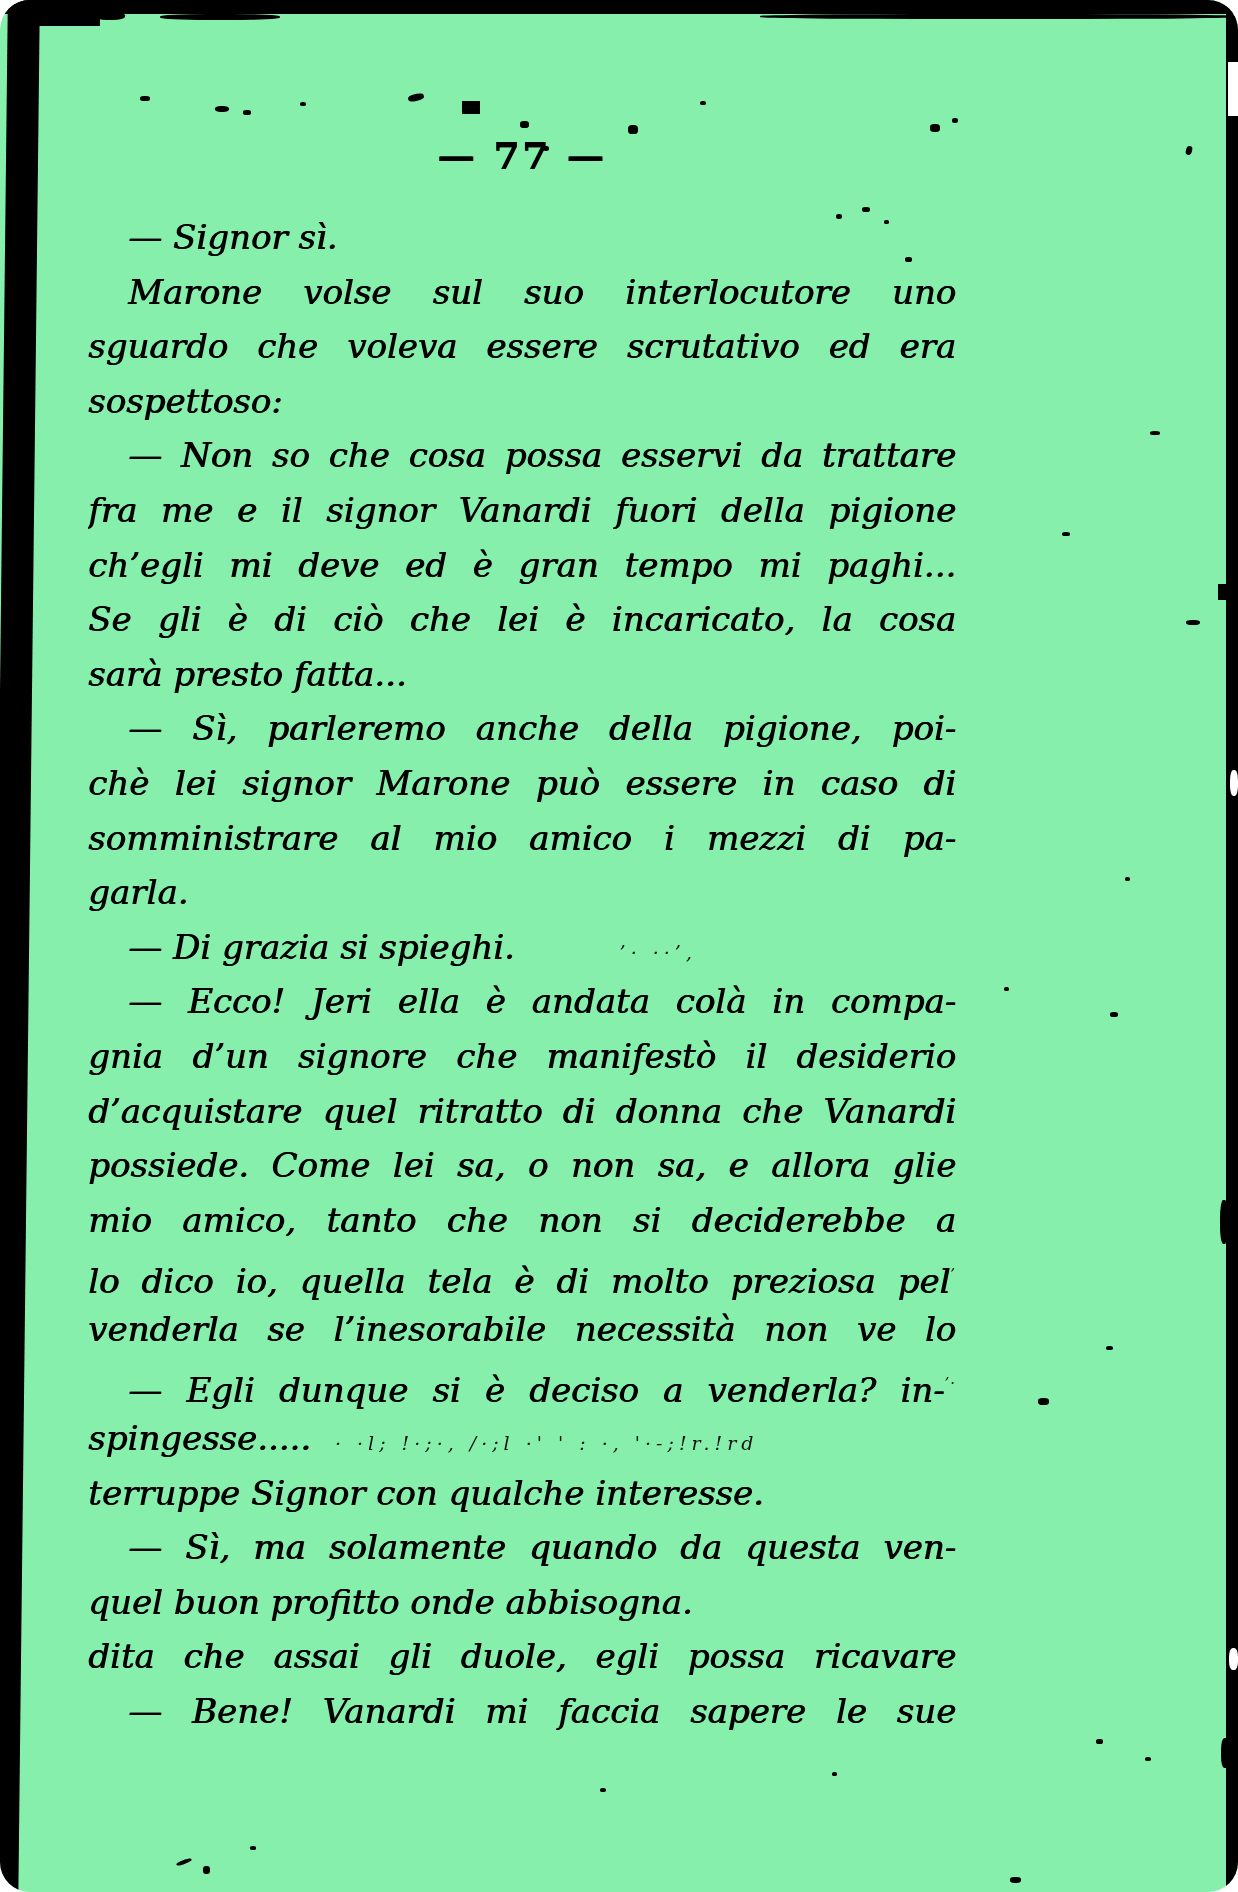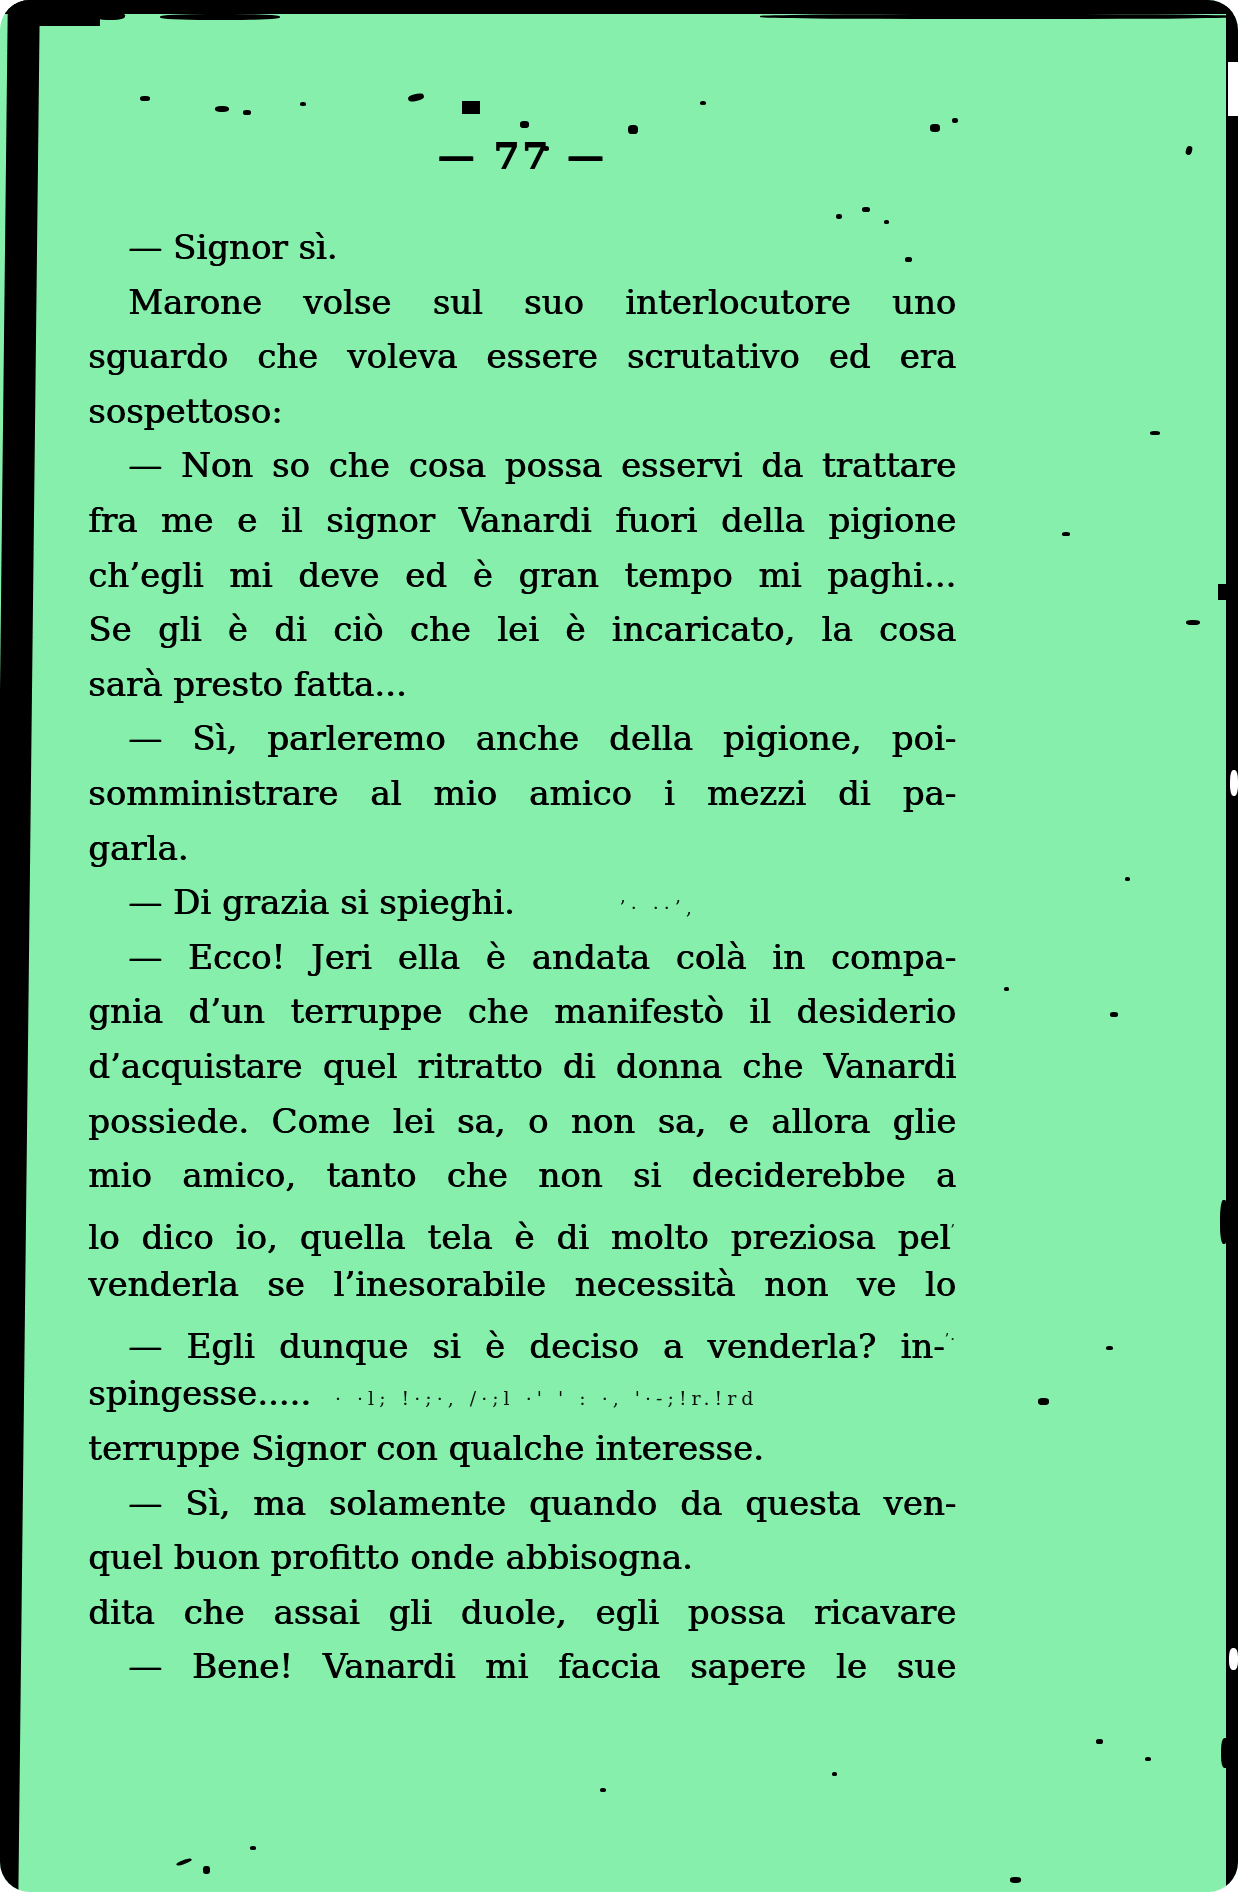--- a/index.html
+++ b/index.html
@@ -14,21 +14,21 @@
   .left-strip{position:absolute;left:8px;top:-14px;width:32px;height:1965px;background:#000;
     transform:rotate(0.65deg);transform-origin:top left;}
   .right-strip{position:absolute;left:1226px;top:0;width:12px;height:1892px;background:#000;}
   
   .page-num{
     position:absolute;left:88px;top:134px;width:868px;height:52px;
     text-align:center;font-size:37px;font-weight:bold;letter-spacing:3px;
     text-shadow:1px 0 0 #000;
   }
   
-  .text-block{position:absolute;left:88px;top:220px;width:868px;}
+  .text-block{position:absolute;left:88px;top:210px;width:868px;font-style:italic;}
   .line{
     height:54.6px;line-height:54.6px;font-size:34px;
     text-shadow:0.8px 0 0 #000;overflow:hidden;
   }
   .line.justify{text-align:justify;text-align-last:justify;}
   .line.indent{text-indent:40px;}
   .noise{font-size:19px;letter-spacing:5px;opacity:.92;text-shadow:none;}
   .noise.far{margin-left:105px;}
   .noise.near{margin-left:24px;}
   .noise.sup{vertical-align:14px;font-size:15px;letter-spacing:1px;}
@@ -48,25 +48,26 @@
       <div class="line indent"><span>— Signor sì.</span></div>
       <div class="line indent justify"><span>Marone volse sul suo interlocutore uno</span></div>
       <div class="line justify"><span>sguardo che voleva essere scrutativo ed era</span></div>
       <div class="line"><span>sospettoso:</span></div>
       <div class="line indent justify"><span>— Non so che cosa possa esservi da trattare</span></div>
       <div class="line justify"><span>fra me e il signor Vanardi fuori della pigione</span></div>
       <div class="line justify"><span>ch’egli mi deve ed è gran tempo mi paghi...</span></div>
       <div class="line justify"><span>Se gli è di ciò che lei è incaricato, la cosa</span></div>
       <div class="line"><span>sarà presto fatta...</span></div>
       <div class="line indent justify"><span>— Sì, parleremo anche della pigione, poi-</span></div>
+      <div class="line justify"><span>chè lei signor Marone può essere in caso di</span></div>
       <div class="line justify"><span>somministrare al mio amico i mezzi di pa-</span></div>
       <div class="line"><span>garla.</span></div>
       <div class="line indent"><span>— Di grazia si spieghi.</span><span class="noise far">’· ··’‚</span></div>
       <div class="line indent justify"><span>— Ecco! Jeri ella è andata colà in compa-</span></div>
-      <div class="line justify"><span>gnia d’un terruppe che manifestò il desiderio</span></div>
+      <div class="line justify"><span>gnia d’un signore che manifestò il desiderio</span></div>
       <div class="line justify"><span>d’acquistare quel ritratto di donna che Vanardi</span></div>
       <div class="line justify"><span>possiede. Come lei sa, o non sa, e allora glie</span></div>
       <div class="line justify"><span>mio amico, tanto che non si deciderebbe a</span></div>
       <div class="line justify"><span>lo dico io, quella tela è di molto preziosa pel</span><span class="noise sup">’</span></div>
       <div class="line justify"><span>venderla se l’inesorabile necessità non ve lo</span></div>
       <div class="line indent justify"><span>— Egli dunque si è deciso a venderla? in-</span><span class="noise sup">’·</span></div>
       <div class="line"><span>spingesse.....</span><span class="noise near">· ·l; !·;·, /·;l ·' ' : ·, '·-;!r.!rd</span></div>
       <div class="line"><span>terruppe Signor con qualche interesse.</span></div>
       <div class="line indent justify"><span>— Sì, ma solamente quando da questa ven-</span></div>
       <div class="line"><span>quel buon profitto onde abbisogna.</span></div>

